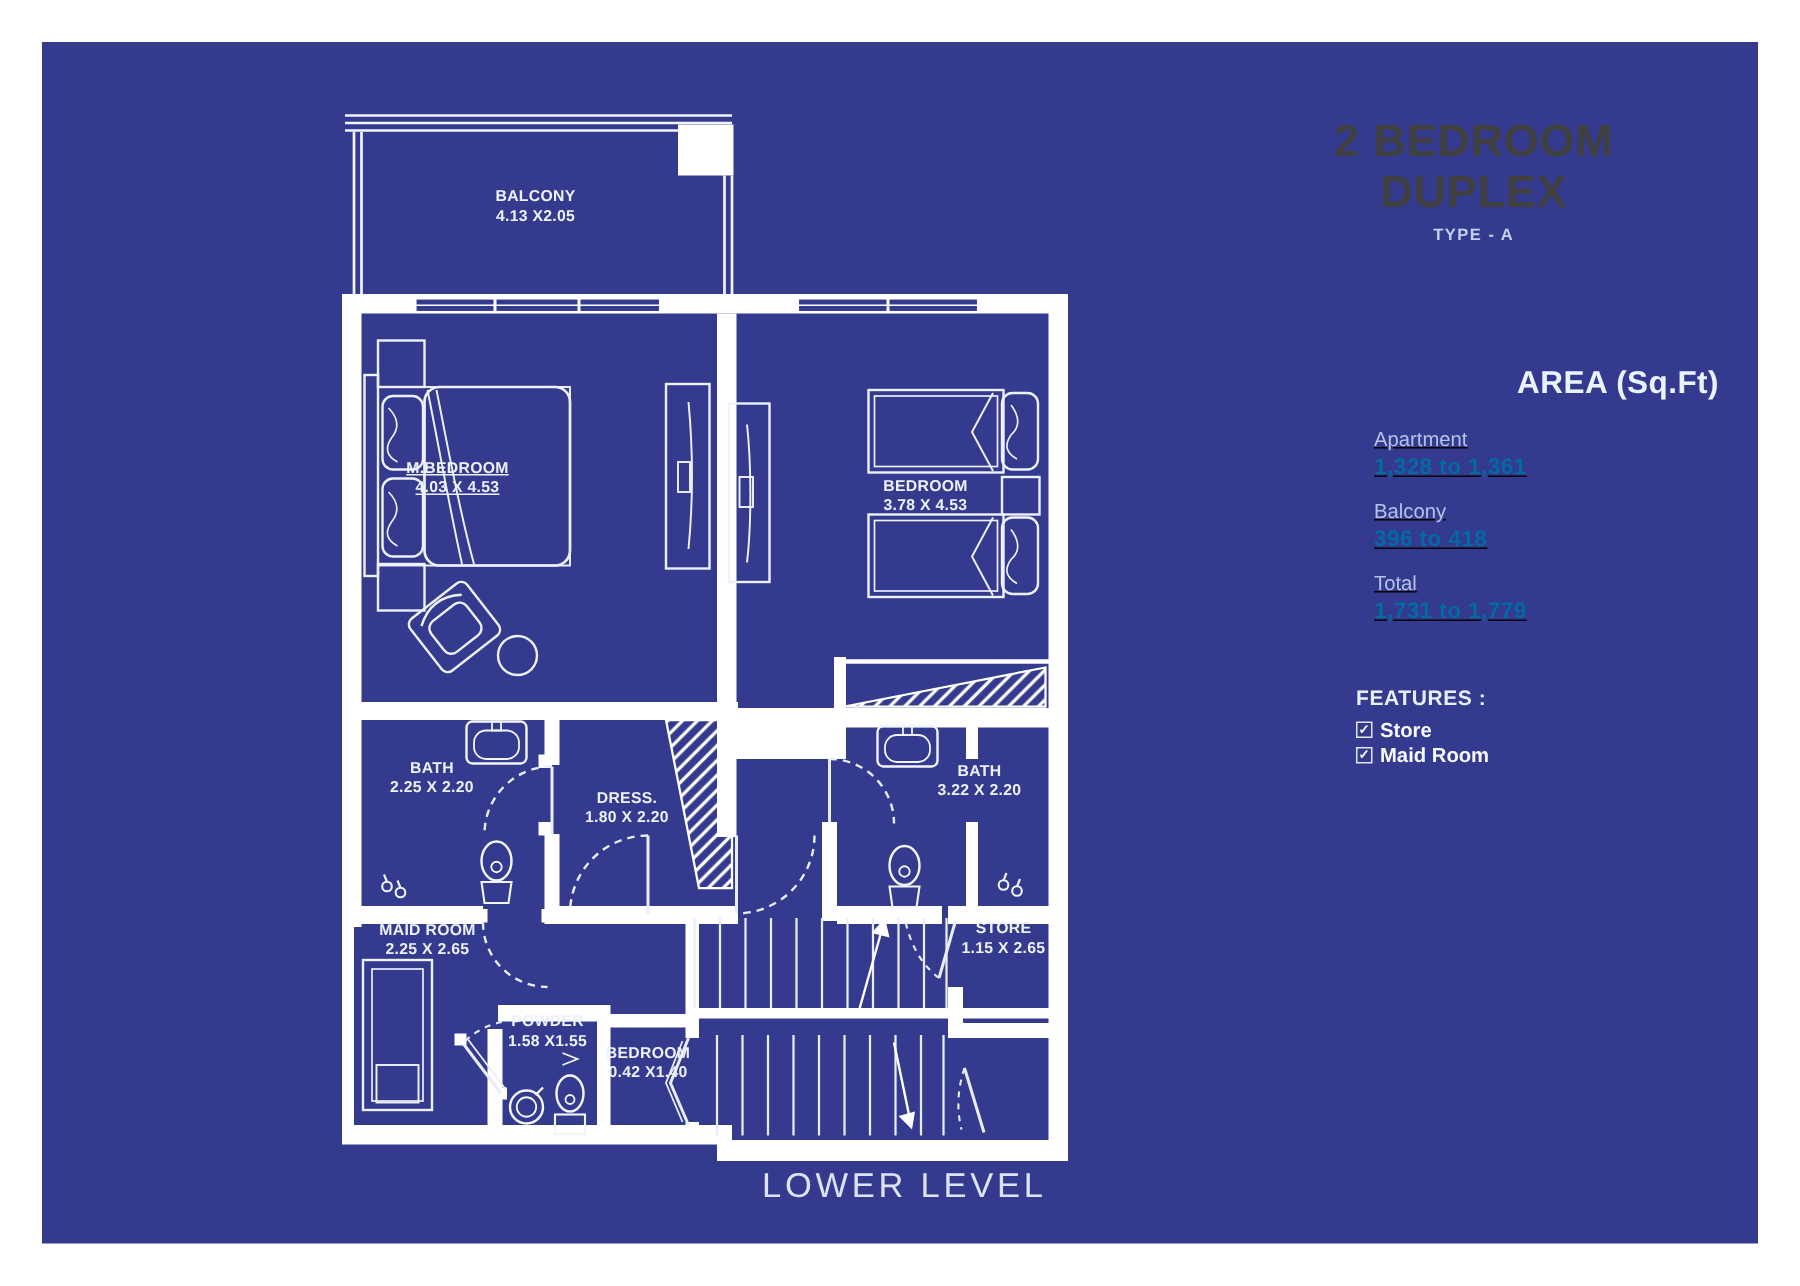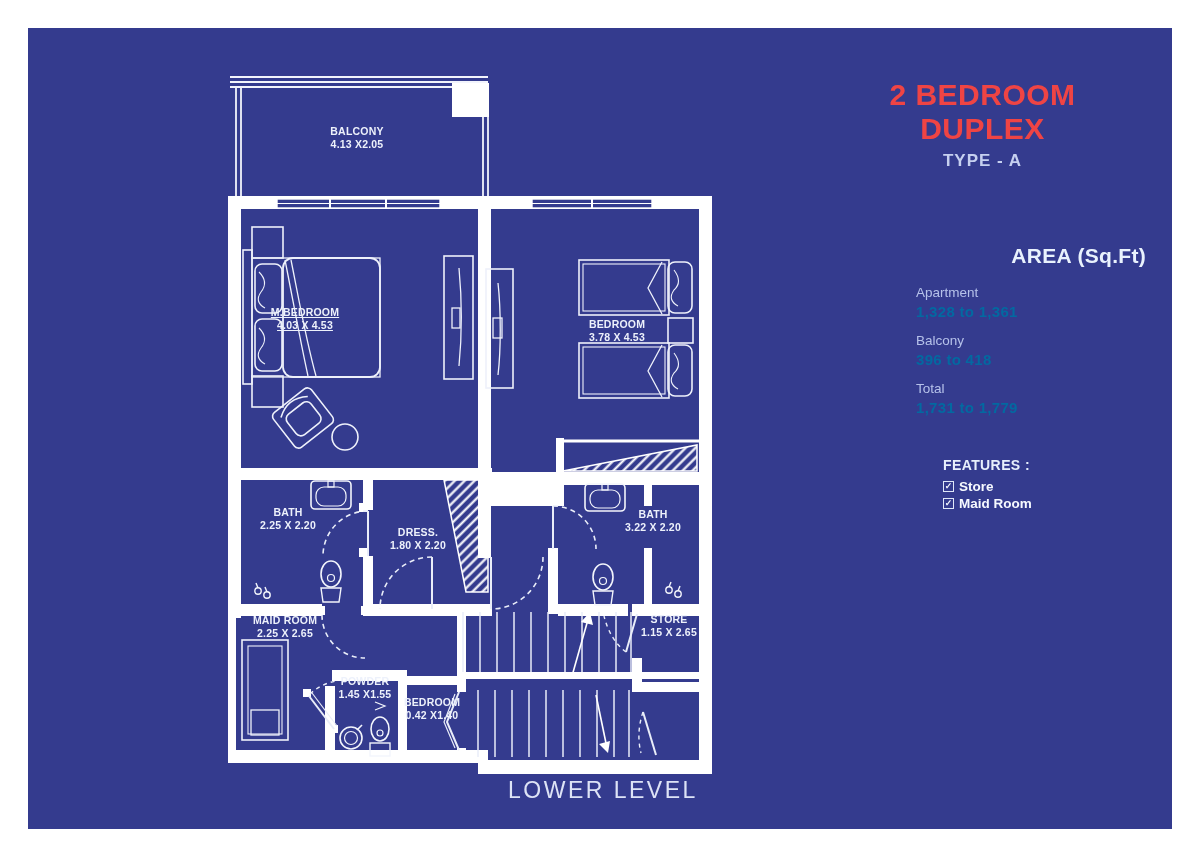--- a/index.html
+++ b/index.html
@@ -4,28 +4,28 @@
 <style>
   html,body{margin:0;padding:0;background:#ffffff;}
   .canvas{position:relative;width:1200px;height:857px;background:#ffffff;overflow:hidden;
           font-family:"Liberation Sans",sans-serif;}
   .panel{position:absolute;left:28px;top:28px;width:1144px;height:801px;background:#343b8e;}
   svg.plan{position:absolute;left:0;top:0;width:1200px;height:857px;}
   .rlabel{position:absolute;text-align:center;color:#edf1fb;font-size:10.5px;line-height:13px;
           font-weight:600;letter-spacing:.2px;}
   .rlabel .dims{font-weight:600;}
   .title-block{position:absolute;left:825px;top:78px;width:315px;text-align:center;}
-  .title-block .title{color:#ef4444;font-size:30px;font-weight:700;letter-spacing:.5px;}
-  .title-block .subtitle{color:#c6d0f0;font-size:17px;font-weight:600;margin-top:5px;letter-spacing:1px;}
+  .title-block .title{color:#404040;font-size:30px;font-weight:700;letter-spacing:.5px;}
+  .title-block .subtitle{color:#c6d0f0;font-size:11px;font-weight:600;margin-top:5px;letter-spacing:1px;}
   .area-block{position:absolute;left:916px;top:244px;width:230px;}
   .area-block .heading{color:#e9f2fd;font-size:21px;font-weight:700;letter-spacing:.3px;margin-bottom:17px;text-align:right;}
-  .area-item{margin-bottom:13px;}
+  .area-item{margin-bottom:13px;text-decoration:underline;}
   .area-item .lbl{color:#b6c2ea;font-size:13.5px;margin-bottom:3px;}
   .area-item .val{color:#0369a1;font-size:15px;font-weight:700;letter-spacing:.3px;}
-  .features-block{position:absolute;left:943px;top:457px;width:230px;}
+  .features-block{position:absolute;left:904px;top:457px;width:230px;}
   .features-block .heading{color:#e7effc;font-size:14px;font-weight:700;margin-bottom:5px;letter-spacing:.4px;}
   .feature-item{display:flex;align-items:center;gap:5px;color:#f6f9ff;font-size:13.5px;
                 font-weight:700;line-height:17px;}
   .checkbox{display:inline-flex;align-items:center;justify-content:center;width:11px;height:11px;
             border:1.6px solid #dfe7f8;color:#f6f9ff;font-size:9px;line-height:9px;box-sizing:border-box;}
   .lower-level{position:absolute;left:508px;top:777px;width:255px;text-align:left;color:#dde3f6;
                font-size:23px;font-weight:500;letter-spacing:2.5px;}
 </style>
 </head>
 <body>
@@ -316,21 +316,21 @@
   <div class="rlabel" style="left:238px;top:614px;width:94px;">
     <div>MAID ROOM</div>
     <div class="dims">2.25 X 2.65</div>
   </div>
   <div class="rlabel" style="left:630px;top:613px;width:78px;">
     <div>STORE</div>
     <div class="dims">1.15 X 2.65</div>
   </div>
   <div class="rlabel" style="left:326px;top:675px;width:78px;">
     <div>POWDER</div>
-    <div class="dims">1.45 X1.55</div>
+    <div class="dims">1.58 X1.55</div>
   </div>
   <div class="rlabel" style="left:397px;top:696px;width:70px;">
     <div>BEDROOM</div>
     <div class="dims">0.42 X1.40</div>
   </div>
 
   <div class="title-block">
     <div class="title">2 BEDROOM DUPLEX</div>
     <div class="subtitle">TYPE - A</div>
   </div>

